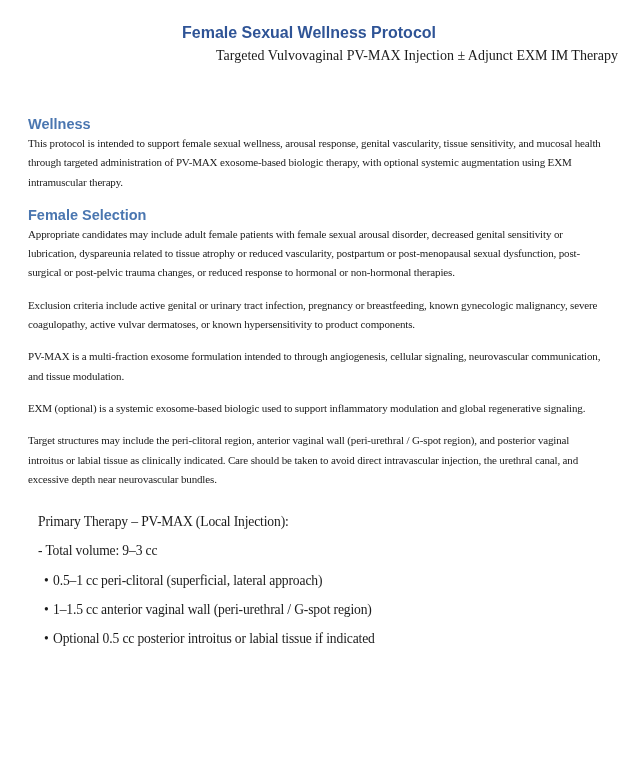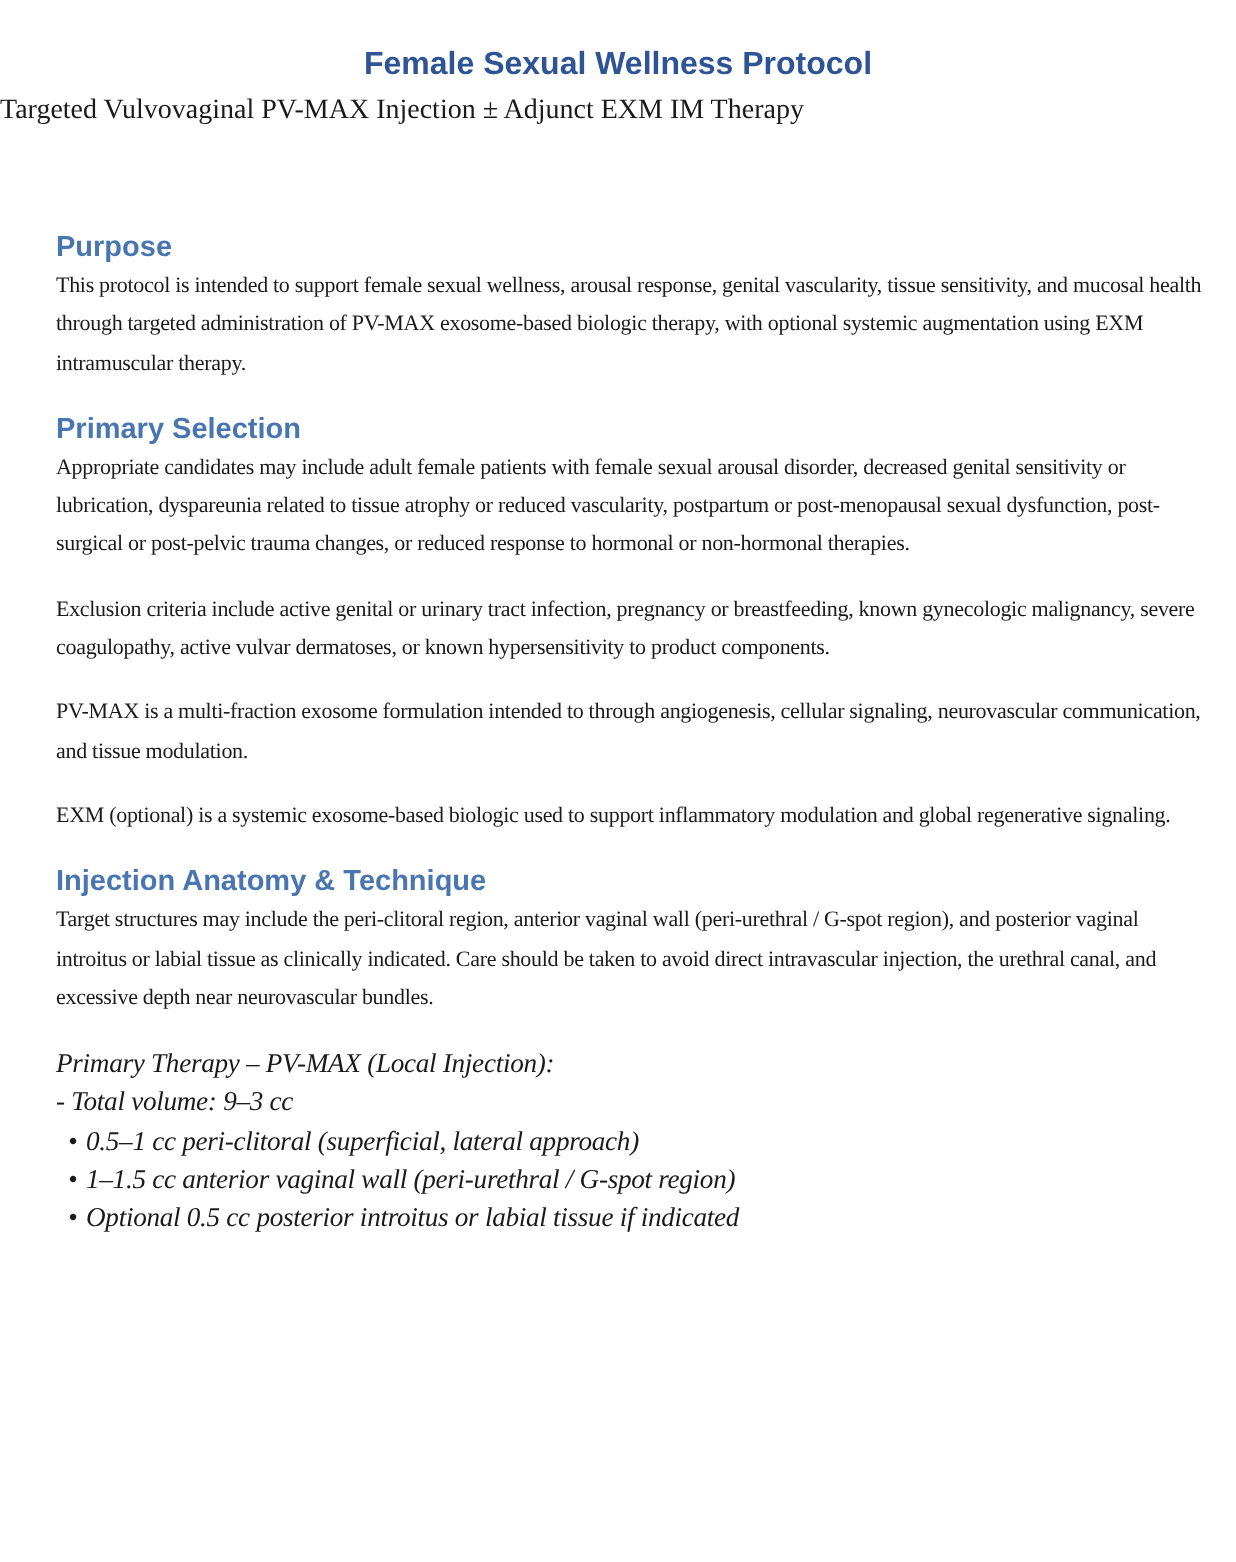--- a/index.html
+++ b/index.html
@@ -33,21 +33,21 @@
       font-weight: bold;
       font-size: 16px;
       color: #2f5496;
       letter-spacing: 0px;
     }
     .doc-subtitle {
       position: absolute;
       top: 48px;
       left: 0;
       width: 618px;
-      text-align: left;
+      text-align: right;
       font-size: 14px;
       color: #1a1a1a;
     }
     .content {
       position: absolute;
       left: 28px;
       top: 114px;
       width: 575px;
     }
     .section-heading {
@@ -63,68 +63,66 @@
       font-size: 11px;
       line-height: 19.3px;
       margin: 0;
       letter-spacing: -0.15px;
     }
     .gap-s { height: 13px; }
     .gap-m { height: 13px; }
     .line {
       font-size: 13.6px;
       line-height: 19.3px;
-      margin: 0;
+      margin: 10px;
       white-space: nowrap;
       letter-spacing: -0.15px;
-      font-style: italic;
     }
     .bullet-line {
       padding-left: 6px;
     }
     .bullet-line .dot {
       display: inline-block;
       width: 9px;
     }
   </style>
 </head>
 <body>
 
 <div class="page">
   <div class="doc-title">Female Sexual Wellness Protocol</div>
   <div class="doc-subtitle">Targeted Vulvovaginal PV-MAX Injection ± Adjunct EXM IM Therapy</div>
 
   <div class="content">
 
     <div>
-      <h2 class="section-heading">Purpose</h2>
+      <h2 class="section-heading">Wellness</h2>
       <p class="para">This protocol is intended to support female sexual wellness, arousal response, genital vascularity, tissue sensitivity, and mucosal health through targeted administration of PV-MAX exosome-based biologic therapy, with optional systemic augmentation using EXM intramuscular therapy.</p>
     </div>
 
     <div class="gap-m"></div>
 
     <div>
-      <h2 class="section-heading">Primary Selection</h2>
+      <h2 class="section-heading">Female Selection</h2>
       <p class="para">Appropriate candidates may include adult female patients with female sexual arousal disorder, decreased genital sensitivity or lubrication, dyspareunia related to tissue atrophy or reduced vascularity, postpartum or post-menopausal sexual dysfunction, post-surgical or post-pelvic trauma changes, or reduced response to hormonal or non-hormonal therapies.</p>
       <div class="gap-s"></div>
       <p class="para">Exclusion criteria include active genital or urinary tract infection, pregnancy or breastfeeding, known gynecologic malignancy, severe coagulopathy, active vulvar dermatoses, or known hypersensitivity to product components.</p>
     </div>
 
     <div class="gap-m"></div>
 
     <div>
       <p class="para">PV-MAX is a multi-fraction exosome formulation intended to through angiogenesis, cellular signaling, neurovascular communication, and tissue modulation.</p>
       <div class="gap-s"></div>
       <p class="para">EXM (optional) is a systemic exosome-based biologic used to support inflammatory modulation and global regenerative signaling.</p>
     </div>
 
     <div class="gap-m"></div>
 
     <div>
-      <h2 class="section-heading">Injection Anatomy &amp; Technique</h2>
       <p class="para">Target structures may include the peri-clitoral region, anterior vaginal wall (peri-urethral / G-spot region), and posterior vaginal introitus or labial tissue as clinically indicated. Care should be taken to avoid direct intravascular injection, the urethral canal, and excessive depth near neurovascular bundles.</p>
     </div>
 
     <div class="gap-m"></div>
 
     <div>
       <p class="line">Primary Therapy – PV-MAX (Local Injection):</p>
       <p class="line">- Total volume: 9–3 cc</p>
       <p class="line bullet-line">
         <span class="dot">•</span><span>0.5–1 cc peri-clitoral (superficial, lateral approach)</span>

